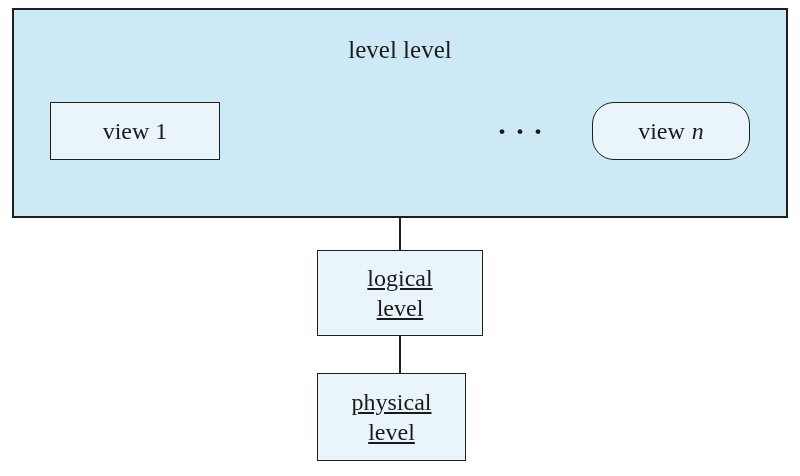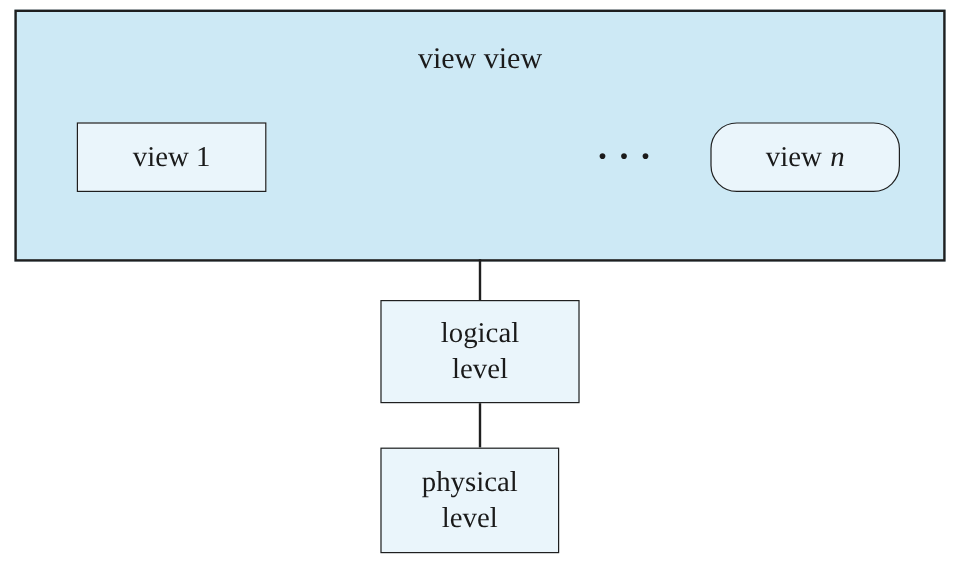--- a/index.html
+++ b/index.html
@@ -45,24 +45,25 @@
     display: flex;
     align-items: center;
     justify-content: center;
     font-size: 24px;
     box-sizing: border-box;
     text-align: center;
   }
   .multiline {
     white-space: pre-line;
     line-height: 1.25;
+    text-decoration: underline;
   }
 
   .view-box { top: 92px; height: 58px; }
-  .view1 { left: 36px;  width: 158px; margin-left: 14px; }
+  .view1 { left: 36px;  width: 170px; }
   .view2 { left: 264px; width: 170px; }
   .viewn { left: 578px; width: 158px; border-radius: 22px; }
   .viewn .var { font-style: italic; margin-left: 7px; }
   .viewn .label-row { display: flex; align-items: baseline; }
 
   .ellipsis {
     position: absolute;
     left: 460px;
     top: 92px;
     width: 100px;
@@ -89,21 +90,21 @@
   
   .logical  { left: 317px; top: 250px; width: 166px; height: 86px; }
   .physical { left: 317px; top: 373px; width: 149px; height: 88px; }
 </style>
 </head>
 <body>
 
 <div class="canvas">
 
   <div class="outer-box">
-    <div class="outer-title">view view</div>
+    <div class="outer-title">level level</div>
 
     <div class="inner-box view-box view1">
       <span>view 1</span>
     </div>
 
 
     <div class="ellipsis">···</div>
 
     <div class="inner-box view-box viewn">
       <span class="label-row">

